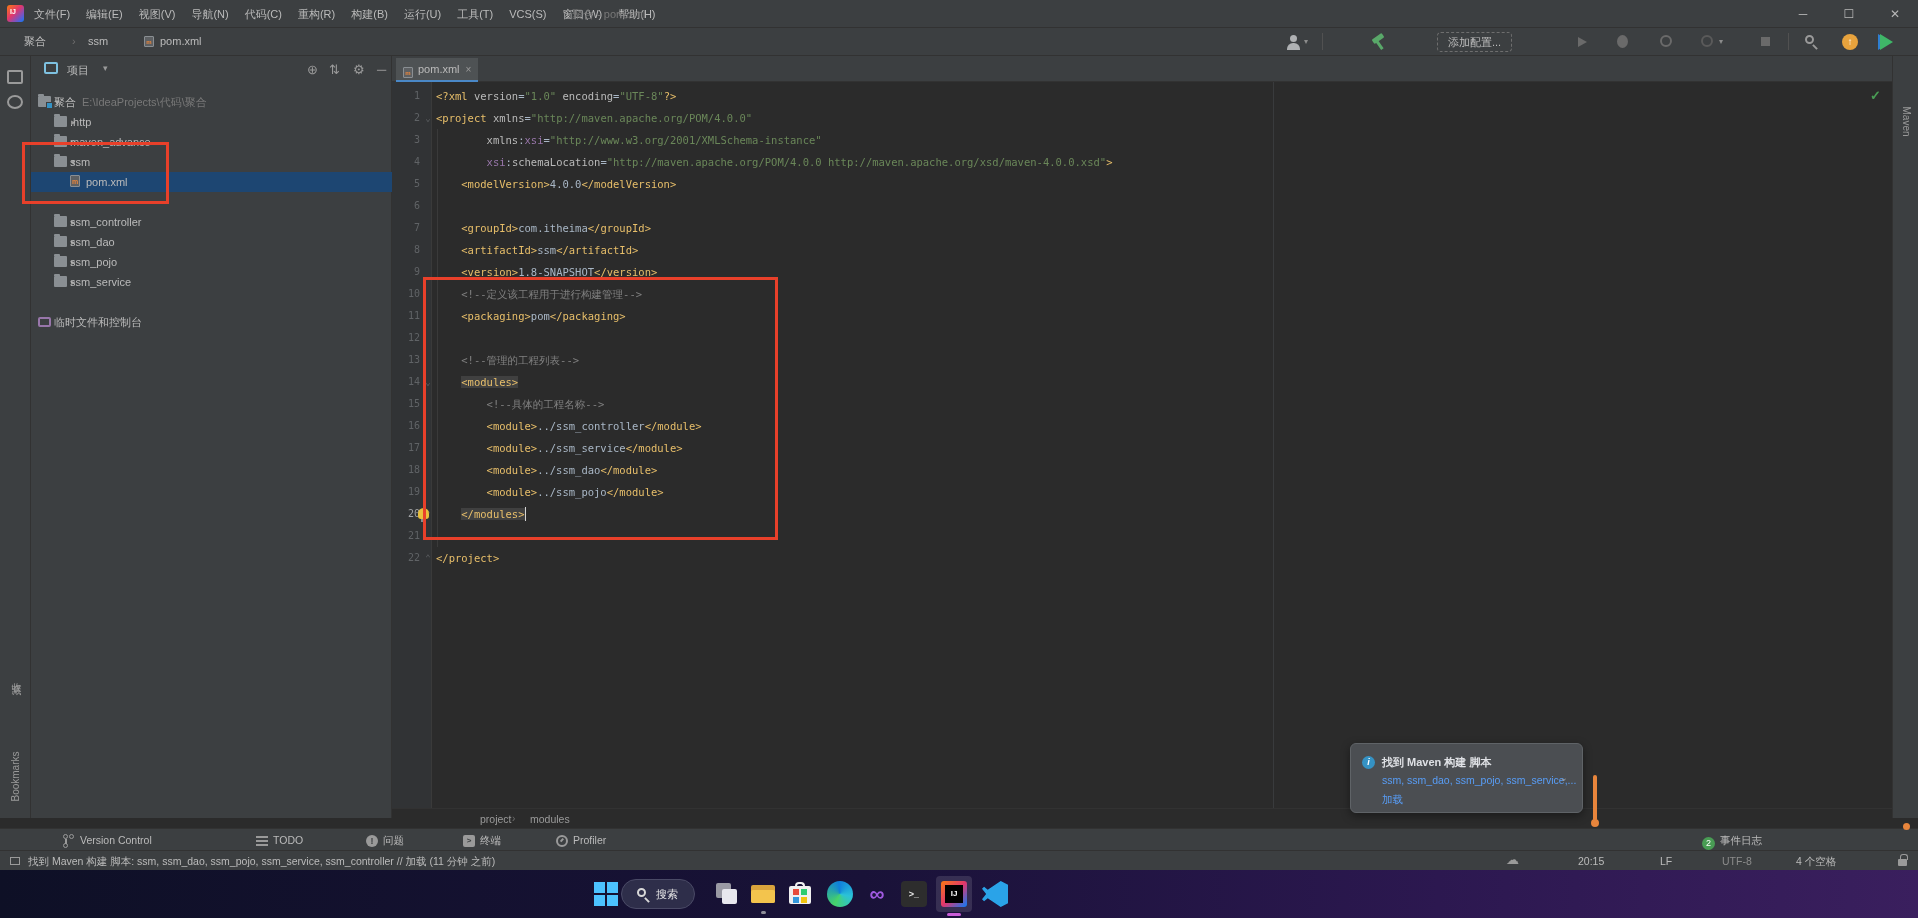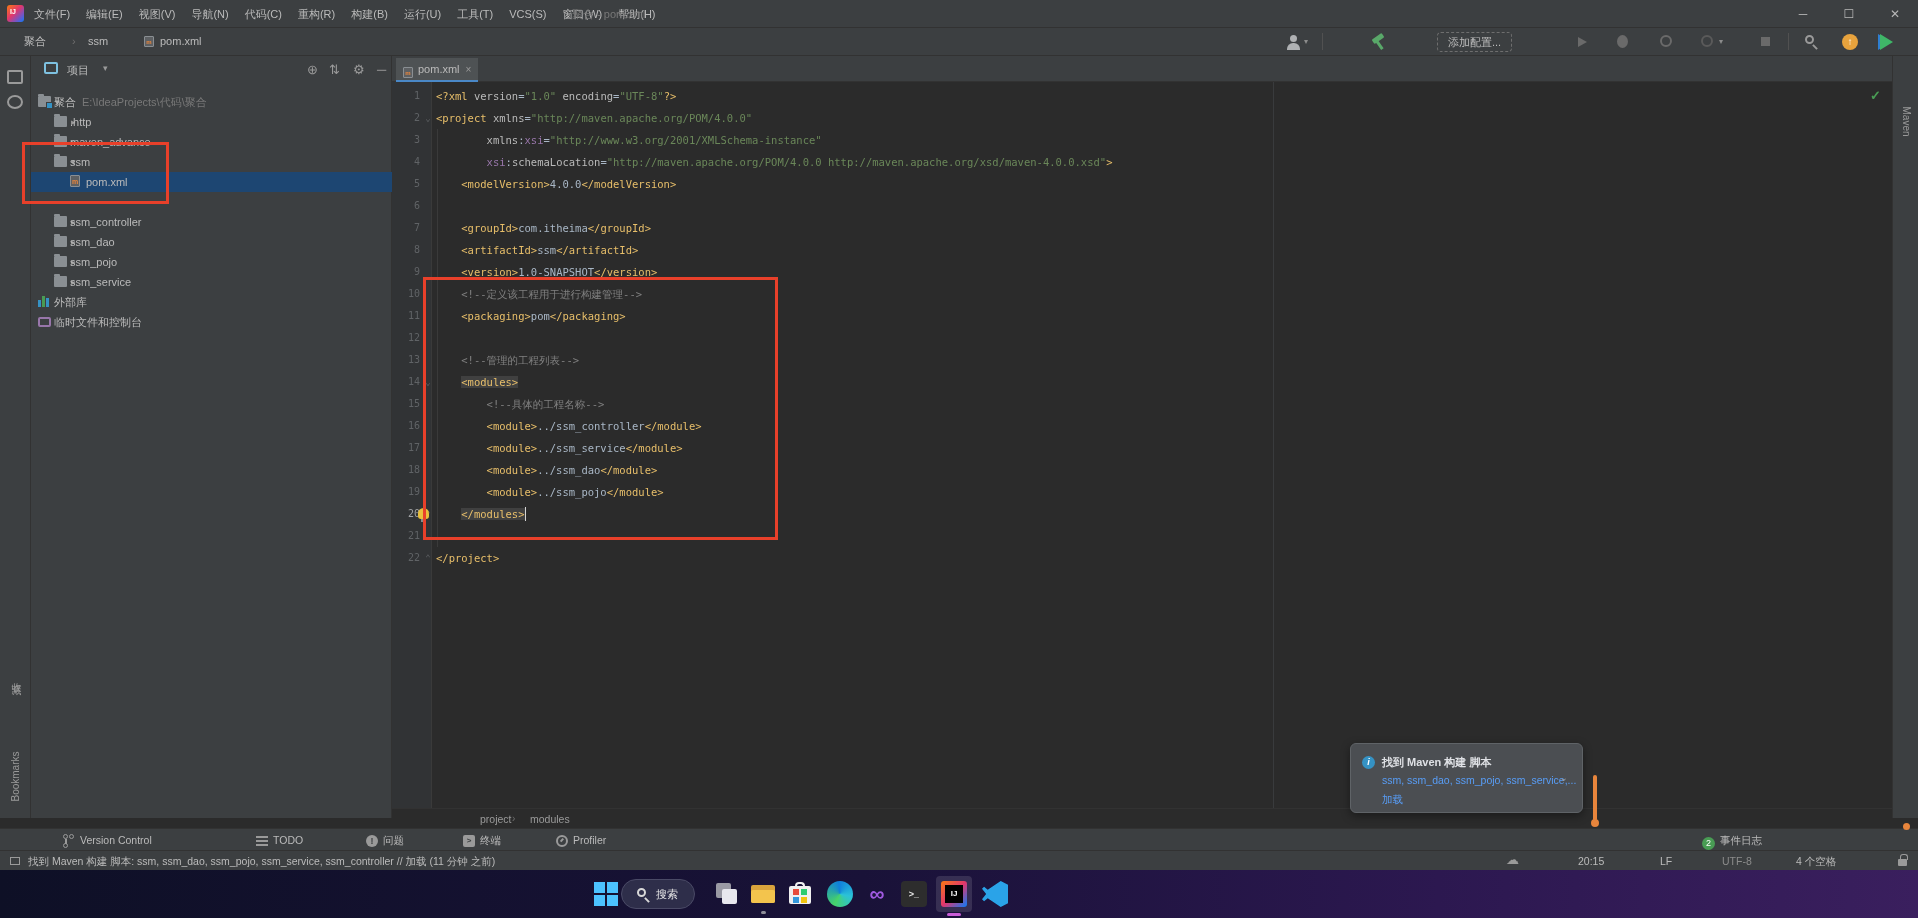--- a/index.html
+++ b/index.html
@@ -271,28 +271,20 @@
         <div class="tree-row" style="top: 168px;">
           <div class="tree-chev" style="left: 40px;">▸</div>
           <div class="ti ti-folder" style="left: 23px;"></div>
           <div class="abs" style="left: 39px; top: 0px;">ssm_pojo</div>
         </div>
         <div class="tree-row" style="top: 188px;">
           <div class="tree-chev" style="left: 40px;">▸</div>
           <div class="ti ti-folder" style="left: 23px;"></div>
           <div class="abs" style="left: 39px; top: 0px;">ssm_service</div>
         </div>
-        <div class="tree-row" style="top: 208px;">
-          <div class="ti ti-lib" style="left: 7px;">
-            <i></i>
-            <i></i>
-            <i></i>
-          </div>
-          <div class="abs" style="left: 23px; top: 0px;">外部库</div>
-        </div>
         <div class="tree-row" style="top: 228px;">
           <div class="ti ti-scr" style="left: 7px;"></div>
           <div class="abs" style="left: 23px; top: 0px;">临时文件和控制台</div>
         </div>
       </div>
   </div>
 
   <div id="tabbar" class="abs">
     <div id="tab-pom">
       <span class="mvn-file-ico">m</span><span class="lbl">pom.xml</span><span class="close">×</span>
@@ -303,21 +295,21 @@
   <div id="editor" class="abs">
     <div id="gutter-bg"></div>
   <div class="code-line" style="top: 3px;"><div class="ln">1</div><div class="src"><span class="sg-t">&lt;?xml </span><span class="sg-a">version</span><span class="sg-p">=</span><span class="sg-s">"1.0"</span><span class="sg-a"> encoding</span><span class="sg-p">=</span><span class="sg-s">"UTF-8"</span><span class="sg-t">?&gt;</span></div></div>
       <div class="code-line" style="top: 25px;"><div class="ln">2</div><div class="fold">⌄</div><div class="src"><span class="sg-t">&lt;project </span><span class="sg-a">xmlns</span><span class="sg-p">=</span><span class="sg-s">"http://maven.apache.org/POM/4.0.0"</span></div></div>
       <div class="code-line" style="top: 47px;"><div class="ln">3</div><div class="src"><span class="sg-p">        </span><span class="sg-a">xmlns</span><span class="sg-p">:</span><span class="sg-n">xsi</span><span class="sg-p">=</span><span class="sg-s">"http://www.w3.org/2001/XMLSchema-instance"</span></div></div>
       <div class="code-line" style="top: 69px;"><div class="ln">4</div><div class="src"><span class="sg-p">        </span><span class="sg-n">xsi</span><span class="sg-p">:</span><span class="sg-a">schemaLocation</span><span class="sg-p">=</span><span class="sg-s">"http://maven.apache.org/POM/4.0.0 http://maven.apache.org/xsd/maven-4.0.0.xsd"</span><span class="sg-t">&gt;</span></div></div>
       <div class="code-line" style="top: 91px;"><div class="ln">5</div><div class="src"><span class="sg-p">    </span><span class="sg-t">&lt;modelVersion&gt;</span><span class="sg-x">4.0.0</span><span class="sg-t">&lt;/modelVersion&gt;</span></div></div>
       <div class="code-line" style="top: 113px;"><div class="ln">6</div><div class="src"></div></div>
       <div class="code-line" style="top: 135px;"><div class="ln">7</div><div class="src"><span class="sg-p">    </span><span class="sg-t">&lt;groupId&gt;</span><span class="sg-x">com.itheima</span><span class="sg-t">&lt;/groupId&gt;</span></div></div>
       <div class="code-line" style="top: 157px;"><div class="ln">8</div><div class="src"><span class="sg-p">    </span><span class="sg-t">&lt;artifactId&gt;</span><span class="sg-x">ssm</span><span class="sg-t">&lt;/artifactId&gt;</span></div></div>
-      <div class="code-line" style="top: 179px;"><div class="ln">9</div><div class="src"><span class="sg-p">    </span><span class="sg-t">&lt;version&gt;</span><span class="sg-x">1.0-SNAPSHOT</span><span class="sg-t">&lt;/version&gt;</span></div></div>
+      <div class="code-line" style="top: 179px;"><div class="ln">9</div><div class="src"><span class="sg-p">    </span><span class="sg-t">&lt;version&gt;</span><span class="sg-x">1.8-SNAPSHOT</span><span class="sg-t">&lt;/version&gt;</span></div></div>
       <div class="code-line" style="top: 201px;"><div class="ln">10</div><div class="src"><span class="sg-p">    </span><span class="sg-c">&lt;!--定义该工程用于进行构建管理--&gt;</span></div></div>
       <div class="code-line" style="top: 223px;"><div class="ln">11</div><div class="src"><span class="sg-p">    </span><span class="sg-t">&lt;packaging&gt;</span><span class="sg-x">pom</span><span class="sg-t">&lt;/packaging&gt;</span></div></div>
       <div class="code-line" style="top: 245px;"><div class="ln">12</div><div class="src"></div></div>
       <div class="code-line" style="top: 267px;"><div class="ln">13</div><div class="src"><span class="sg-p">    </span><span class="sg-c">&lt;!--管理的工程列表--&gt;</span></div></div>
       <div class="code-line" style="top: 289px;"><div class="ln">14</div><div class="fold">⌄</div><div class="src"><span class="sg-p">    </span><span class="sg-h">&lt;modules&gt;</span></div></div>
       <div class="code-line" style="top: 311px;"><div class="ln">15</div><div class="src"><span class="sg-p">        </span><span class="sg-c">&lt;!--具体的工程名称--&gt;</span></div></div>
       <div class="code-line" style="top: 333px;"><div class="ln">16</div><div class="src"><span class="sg-p">        </span><span class="sg-t">&lt;module&gt;</span><span class="sg-x">../ssm_controller</span><span class="sg-t">&lt;/module&gt;</span></div></div>
       <div class="code-line" style="top: 355px;"><div class="ln">17</div><div class="src"><span class="sg-p">        </span><span class="sg-t">&lt;module&gt;</span><span class="sg-x">../ssm_service</span><span class="sg-t">&lt;/module&gt;</span></div></div>
       <div class="code-line" style="top: 377px;"><div class="ln">18</div><div class="src"><span class="sg-p">        </span><span class="sg-t">&lt;module&gt;</span><span class="sg-x">../ssm_dao</span><span class="sg-t">&lt;/module&gt;</span></div></div>
       <div class="code-line" style="top: 399px;"><div class="ln">19</div><div class="src"><span class="sg-p">        </span><span class="sg-t">&lt;module&gt;</span><span class="sg-x">../ssm_pojo</span><span class="sg-t">&lt;/module&gt;</span></div></div>

